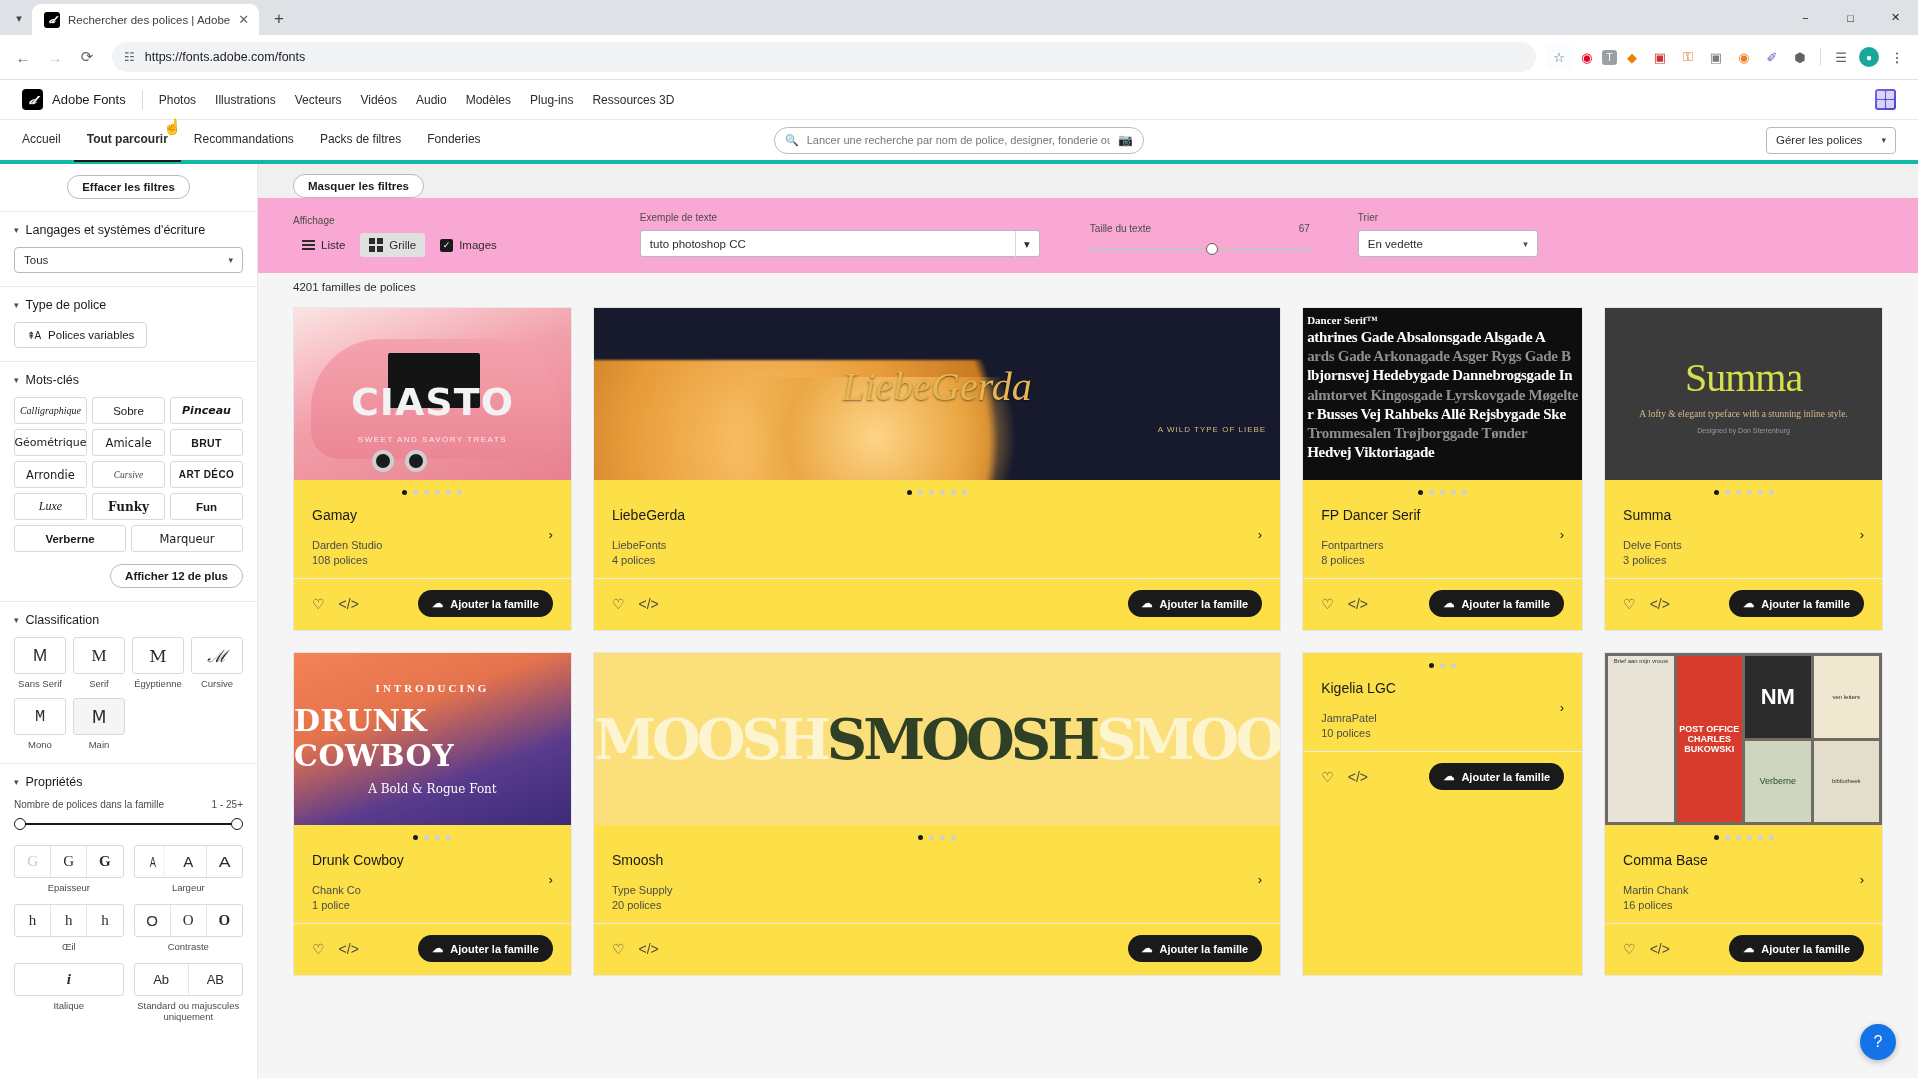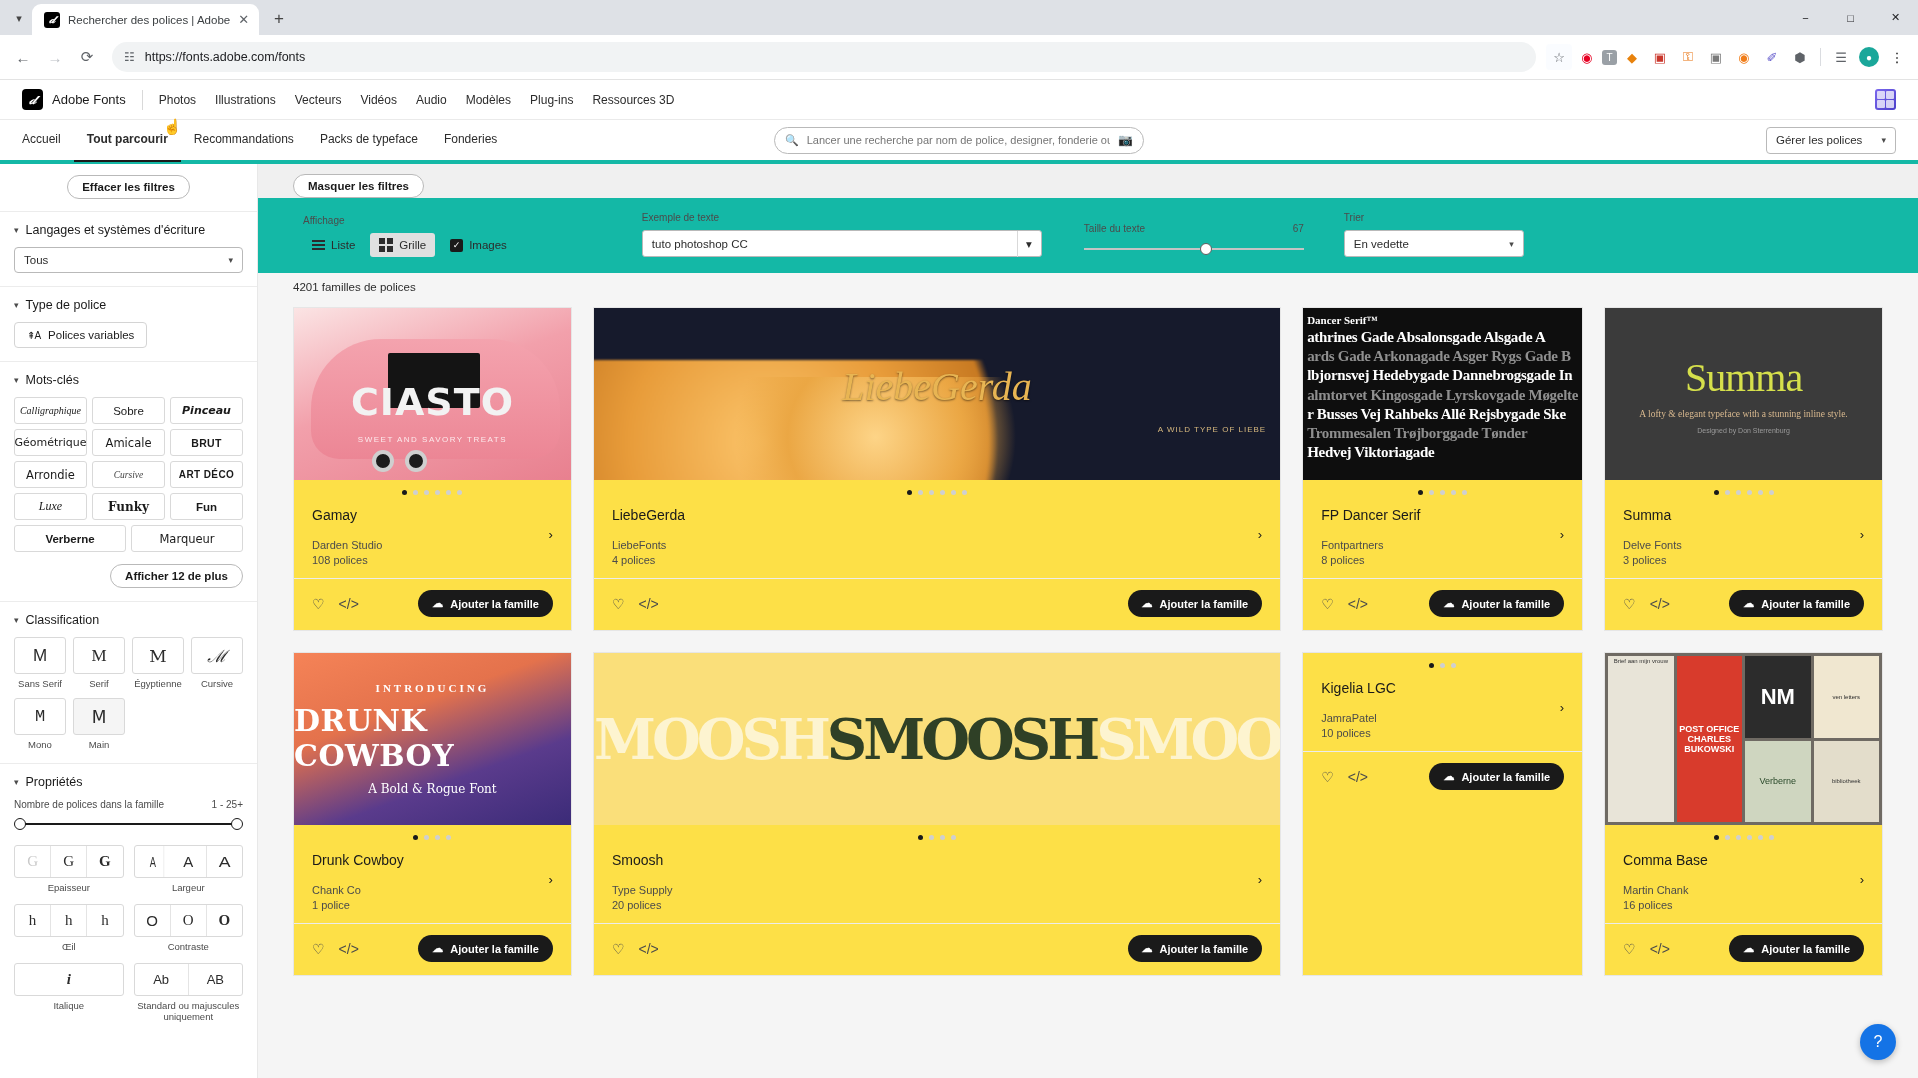--- a/index.html
+++ b/index.html
@@ -325,24 +325,24 @@
     flex: 1 1 auto;
     background: #f5f5f5;
     overflow: hidden;
     position: relative;
   }
   .filters-bar {
     background: #f0f0f0;
     padding: 10px 35px 0;
   }
   .toolbar {
-    background: #14b8a6;
+    background: #f9a8d4;
     display: flex; align-items: flex-end;
-    padding: 14px 45px 16px;
-    gap: 4px;
+    padding: 14px 35px 16px;
+    gap: 12px;
   }
   .tb-group { display: flex; flex-direction: column; gap: 7px; }
   .tb-label { font-size: 10px; color: #4b4b4b; }
   .view-switch { display: flex; align-items: center; gap: 6px; }
   .view-opt {
     display: flex; align-items: center; gap: 6px;
     padding: 5px 9px; border-radius: 3px;
     font-size: 11.5px; color: #2c2c2c; cursor: pointer;
   }
   .view-opt.active { background: #e0e0e0; }
@@ -671,21 +671,21 @@
         <i></i>
       </div>
   </div>
 </div>
 
 <div class="subnav">
   <div class="subnav-tabs">
     <div class="subnav-tab">Accueil</div>
     <div class="subnav-tab active">Tout parcourir</div>
     <div class="subnav-tab">Recommandations</div>
-    <div class="subnav-tab">Packs de typeface</div>
+    <div class="subnav-tab">Packs de filtres</div>
     <div class="subnav-tab">Fonderies</div>
   </div>
   <div class="search-wrap">
     <div class="search-box">
       <span class="mag">🔍</span>
       <input placeholder="Lancer une recherche par nom de police, designer, fonderie ou mot-clé" style="">
       <span class="cam">📷</span>
     </div>
   </div>
   <div class="manage-select">

